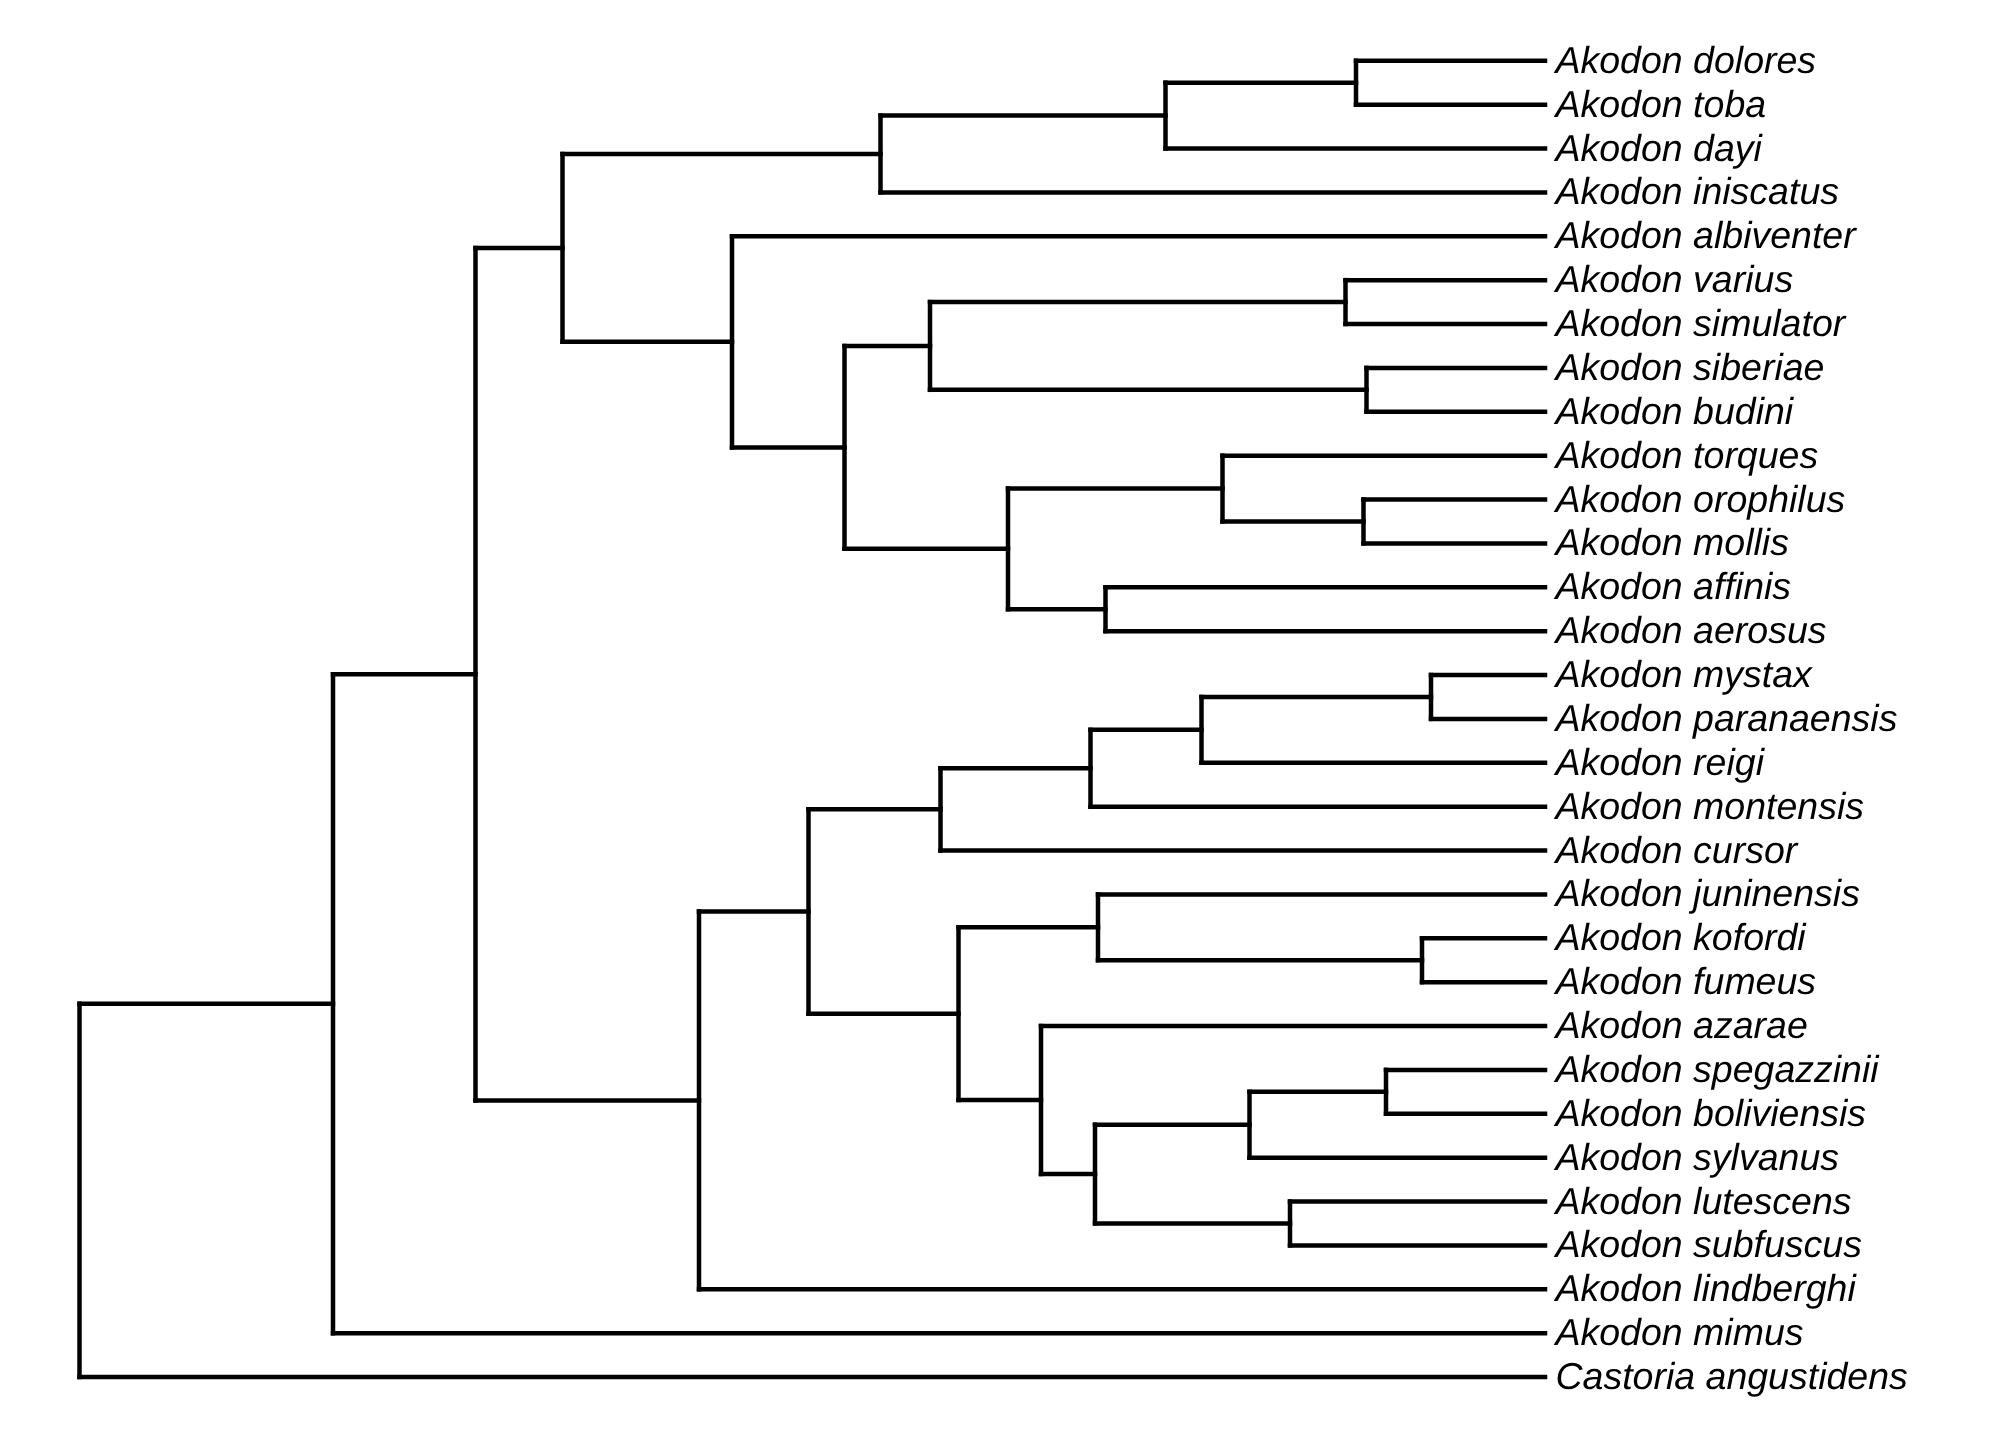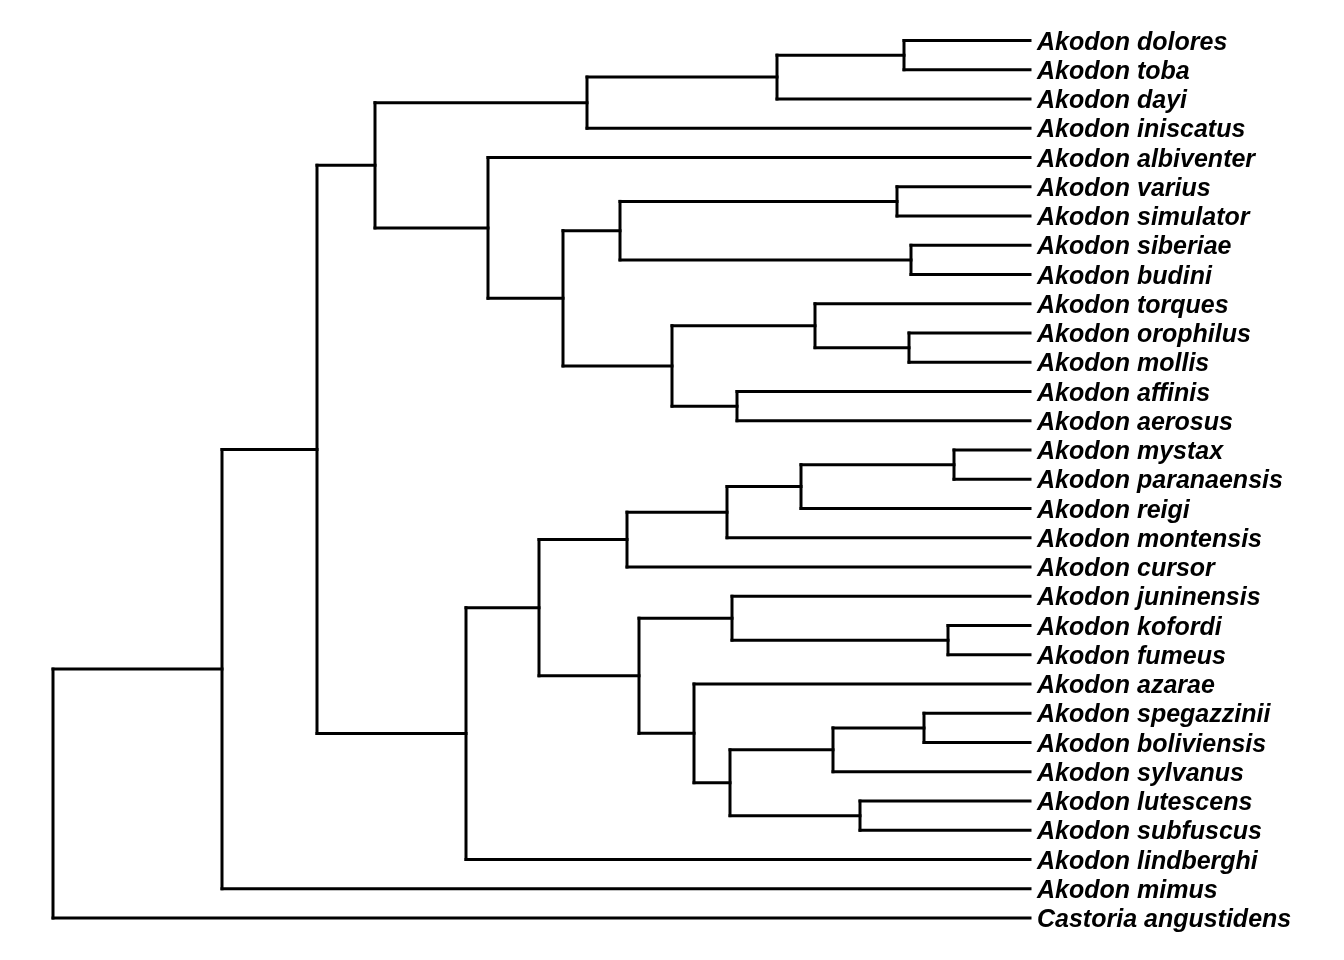--- a/index.html
+++ b/index.html
@@ -6,21 +6,20 @@
     margin: 0;
     padding: 0;
     background: #ffffff;
   }
   #figure-root {
     position: relative;
     width: 1344px;
     height: 960px;
     background: #ffffff;
     overflow: hidden;
-    font-weight: bold;
   }
   svg {
     display: block;
   }
   .tip-label {
     font-family: "Liberation Sans", sans-serif;
     font-style: italic;
   }
 </style>
 </head>

